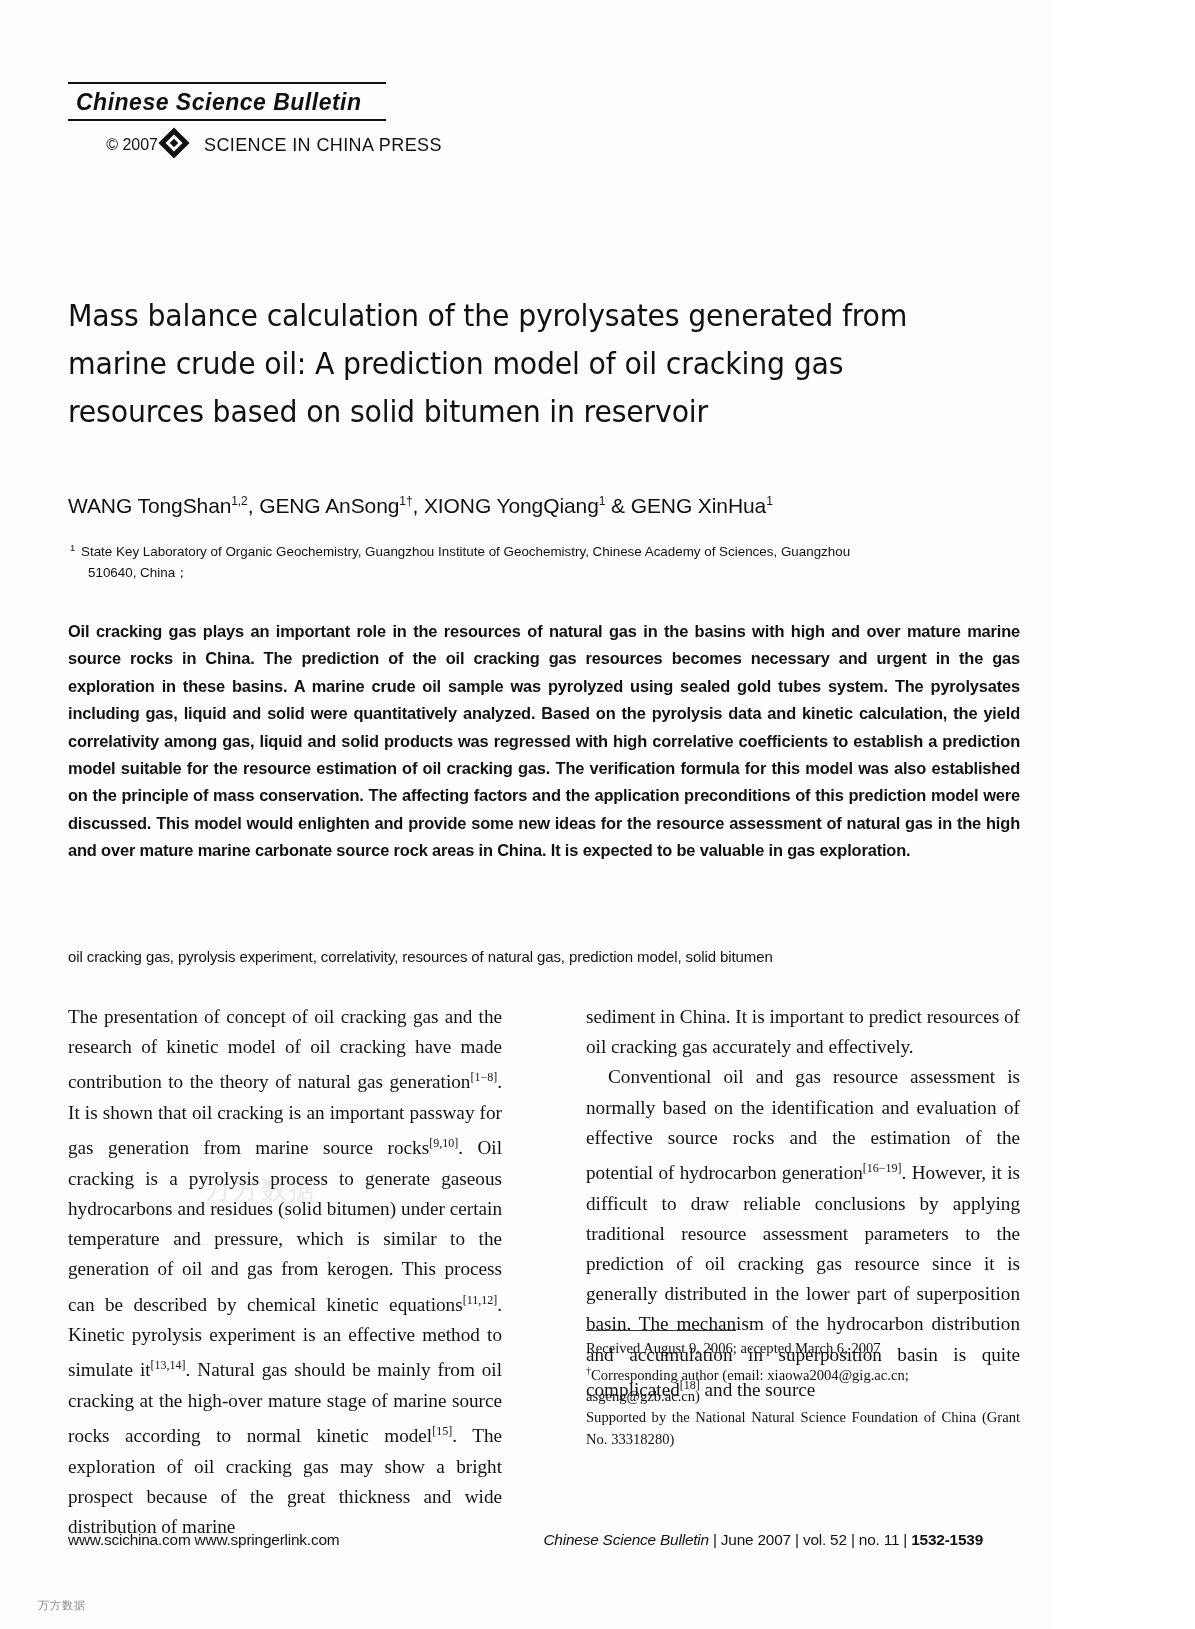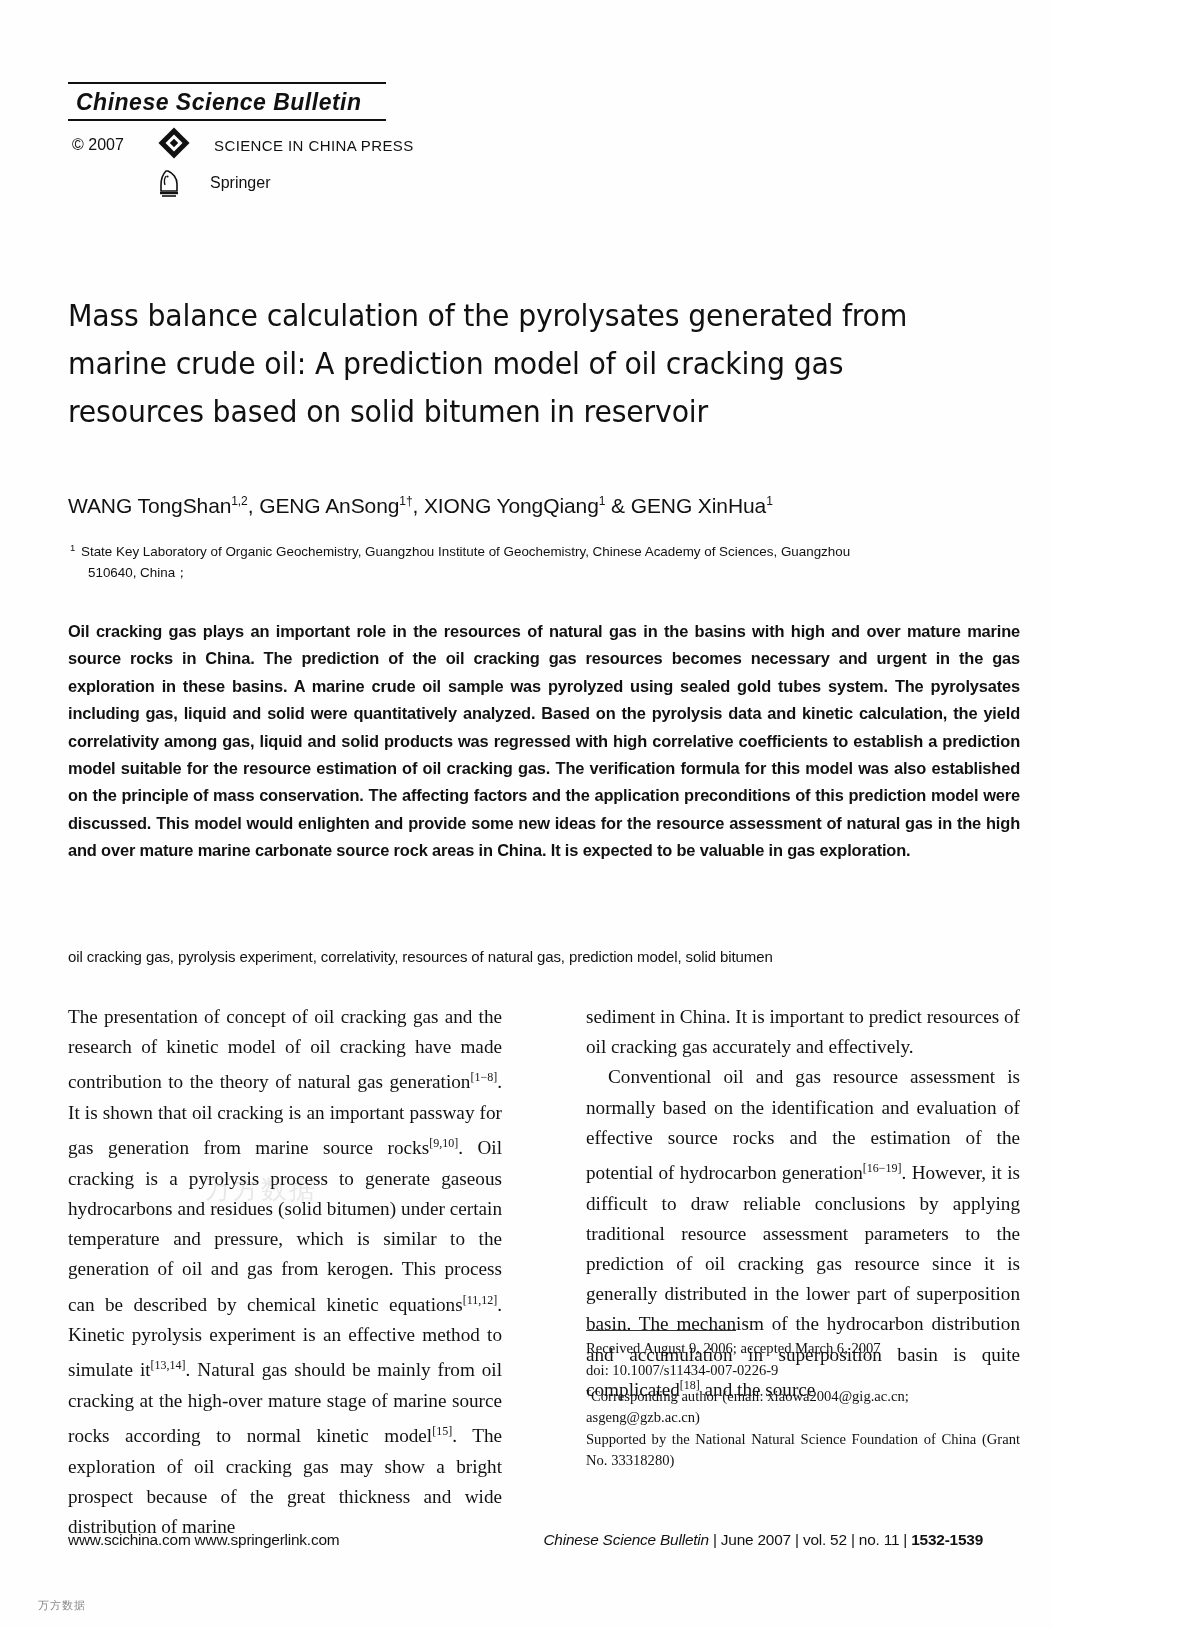--- a/index.html
+++ b/index.html
@@ -39,20 +39,21 @@
   }
   .journal-rule-bottom {
     border-top: 2px solid #111;
     width: 318px;
   }
   .pub-line {
     display: flex;
     align-items: center;
     margin-top: 9px;
     height: 30px;
+    text-align: right;
   }
   .copyright {
     font-family: "Liberation Sans", sans-serif;
     font-size: 16px;
     width: 86px;
     padding-left: 4px;
   }
   .diamond-logo {
     width: 34px;
     height: 30px;
@@ -75,23 +76,23 @@
   }
   .diamond-logo .d-core {
     position: absolute;
     left: 13px; top: 10px;
     width: 6px; height: 6px;
     background: #111;
     transform: rotate(45deg);
   }
   .press-name {
     font-family: "Liberation Sans", sans-serif;
-    font-size: 15px;
+    font-size: 18px;
     letter-spacing: 0.4px;
-    margin-left: 22px;
+    margin-left: 12px;
     white-space: nowrap;
   }
   .springer-line {
     display: flex;
     align-items: center;
     margin-top: 6px;
     height: 34px;
     padding-left: 86px;
   }
   .springer-mark {
@@ -274,32 +275,20 @@
     <div class="pub-line">
       <span class="copyright">© 2007</span>
       <span class="diamond-logo">
         <span class="d-outer"></span>
           <span class="d-inner"></span>
           <span class="d-core"></span>
       </span>
       <span class="press-name">SCIENCE IN CHINA PRESS</span>
     </div>
 
-    <div class="springer-line">
-      <span class="springer-mark">
-        <svg width="34" height="32" viewBox="0 0 34 32" aria-hidden="true">
-          <path d="M12 4 C9 7, 7 12, 7 18 L7 24 L23 24 L23 17 C23 11, 19 6, 14 4 Z" fill="none" stroke="#111" stroke-width="1.6"></path>
-          <path d="M12 9 C10 12, 10 15, 11 18" fill="none" stroke="#111" stroke-width="1.3"></path>
-          <circle cx="13.5" cy="9.5" r="1.1" fill="#111"></circle>
-          <rect x="6" y="25" width="18" height="2.2" fill="#111"></rect>
-          <rect x="8" y="28.2" width="14" height="1.6" fill="#111"></rect>
-        </svg>
-      </span>
-      <span class="springer-name">Springer</span>
-    </div>
   </div>
 
   <h1 class="title">Mass balance calculation of the pyrolysates generated from marine crude oil: A prediction model of oil cracking gas resources based on solid bitumen in reservoir</h1>
 
   <div class="authors">WANG TongShan<sup>1,2</sup>, GENG AnSong<sup>1†</sup>, XIONG YongQiang<sup>1</sup> &amp; GENG XinHua<sup>1</sup></div>
 
   <div class="affiliations">
     <div class="affil-line"><sup>1</sup> State Key Laboratory of Organic Geochemistry, Guangzhou Institute of Geochemistry, Chinese Academy of Sciences, Guangzhou</div>
     <div class="affil-cont">510640, China；</div>
   </div>
@@ -316,21 +305,20 @@
       <p>sediment in China. It is important to predict resources of oil cracking gas accurately and effectively.</p>
       <p class="indent">Conventional oil and gas resource assessment is normally based on the identification and evaluation of effective source rocks and the estimation of the potential of hydrocarbon generation<sup>[16−19]</sup>. However, it is difficult to draw reliable conclusions by applying traditional resource assessment parameters to the prediction of oil cracking gas resource since it is generally distributed in the lower part of superposition basin. The mechanism of the hydrocarbon distribution and accumulation in superposition basin is quite complicated<sup>[18]</sup> and the source</p>
     </div>
   </div>
 
   <div class="watermark">万方数据</div>
 
   <div class="footnotes">
     <div class="fn-rule"></div>
     <div class="fn-line">Received August 9, 2006; accepted March 6, 2007</div>
-    <div class="fn-line">doi: 10.1007/s11434-007-0226-9</div>
     <div class="fn-line"><sup>†</sup>Corresponding author (email: xiaowa2004@gig.ac.cn; asgeng@gzb.ac.cn)</div>
     <div class="fn-line fn-just">Supported by the National Natural Science Foundation of China (Grant No. 33318280)</div>
   </div>
 
   <div class="footer-left">www.scichina.com   www.springerlink.com</div>
   <div class="footer-right">
     <span class="jn">Chinese Science Bulletin</span><span> | June 2007 | vol. 52 | no. 11 | </span><span class="pages">1532-1539</span>
   </div>
 
   <div class="corner-mark">万方数据</div>

